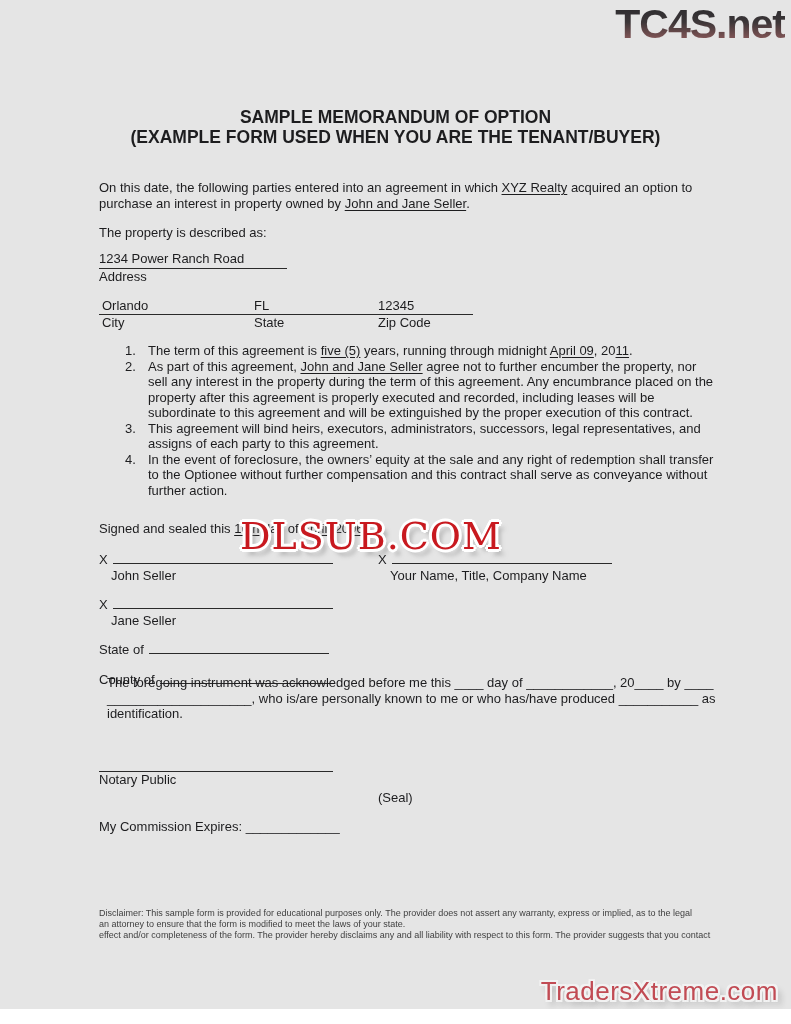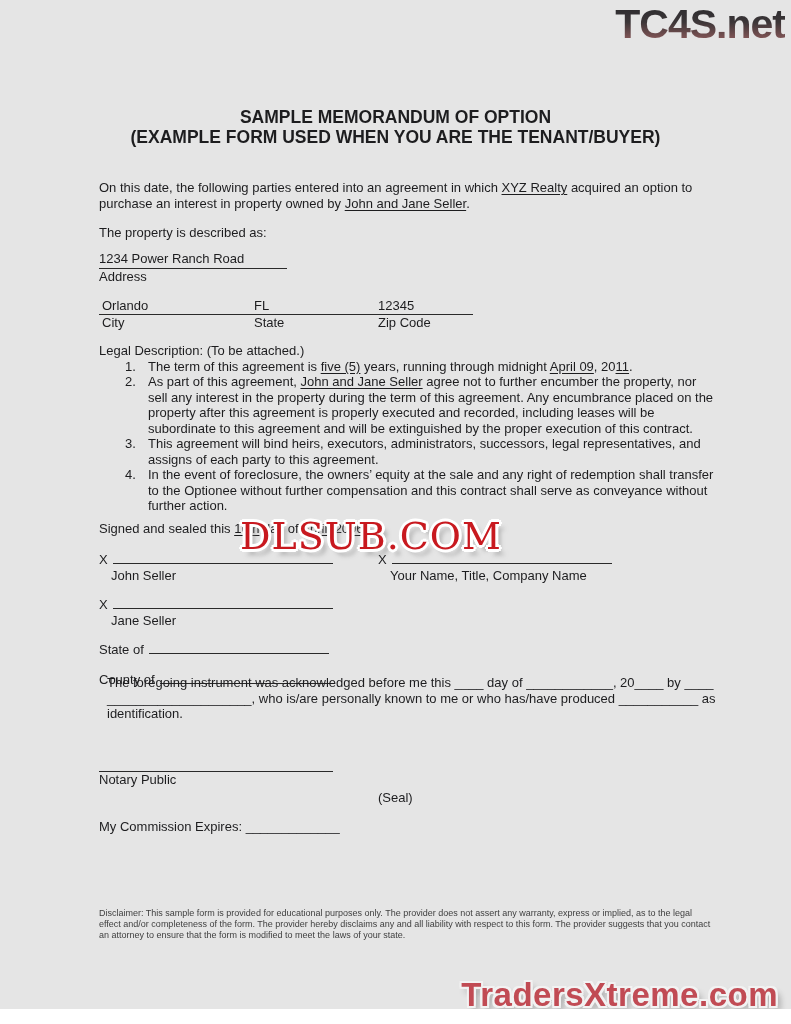--- a/index.html
+++ b/index.html
@@ -51,21 +51,21 @@
     text-shadow:
       -3px 0 0 #ffffff, 3px 0 0 #ffffff, 0 -3px 0 #ffffff, 0 3px 0 #ffffff,
       -2px -2px 0 #ffffff, 2px -2px 0 #ffffff, -2px 2px 0 #ffffff, 2px 2px 0 #ffffff,
       5px 6px 4px rgba(130,130,130,0.55);
     margin-top: 30px;
   }
 
   
   .bottom-logo{
     top:976px;right:13px;
-    font-size:33px;font-weight:bold;letter-spacing:0.5px;white-space:nowrap;
+    font-size:26px;font-weight:normal;letter-spacing:0.5px;white-space:nowrap;
     color:#c14b54;
     text-shadow:
       -2px 0 0 #f2f2f2, 2px 0 0 #f2f2f2, 0 -2px 0 #f2f2f2, 0 2px 0 #f2f2f2,
       -2px -2px 0 #f2f2f2, 2px -2px 0 #f2f2f2, -2px 2px 0 #f2f2f2, 2px 2px 0 #f2f2f2,
       4px 5px 6px rgba(40,40,40,0.4);
   }
 
   .disclaimer{font-size:9px;line-height:11px;color:#3f3f3f;}
 </style>
 </head>
@@ -96,21 +96,20 @@
       <span class="csz-z">12345</span>
     </div>
     <div class="csz-labels">
       <span class="csz-c">City</span>
       <span class="csz-s">State</span>
       <span class="csz-z">Zip Code</span>
     </div>
   </div>
 
   <div class="abs body-text legal" style="top:343px;left:99px;width:616px;">
-    <div>Legal Description:  (To be attached.)</div>
     <ol>
         <li>
           <span class="num">1.</span>
           <span class="itxt"><span>The term of this agreement is </span><span class="u">five (5)</span><span> years, running through midnight </span><span class="u">April 09</span><span>, 20</span><span class="u">11</span><span>.</span></span>
         </li>
         <li>
           <span class="num">2.</span>
           <span class="itxt"><span>As part of this agreement, </span><span class="u">John and Jane Seller</span><span> agree not to further encumber the property, nor sell any interest in the property during the term of this agreement. Any encumbrance placed on the property after this agreement is properly executed and recorded, including leases will be subordinate to this agreement and will be extinguished by the proper execution of this contract.</span></span>
         </li>
         <li>
@@ -163,19 +162,19 @@
 
   <div class="abs body-text" style="top:790px;left:378px;">(Seal)</div>
 
   <div class="abs body-text" style="top:819px;left:99px;">
     <span>My Commission Expires:</span>
     <span>_____________</span>
   </div>
 
   <div class="abs disclaimer" style="top:894px;left:99px;width:628px;margin-top:14px;">
     <div>Disclaimer: This sample form is provided for educational purposes only. The provider does not assert any warranty, express or implied, as to the legal</div>
+    <div>an attorney to ensure that the form is modified to meet the laws of your state.</div>
     <div>effect and/or completeness of the form. The provider hereby disclaims any and all liability with respect to this form. The provider suggests that you contact</div>
-    <div>an attorney to ensure that the form is modified to meet the laws of your state.</div>
   </div>
 
   <div class="abs bottom-logo">TradersXtreme.com</div>
 
 </div>
 
 </body></html>

